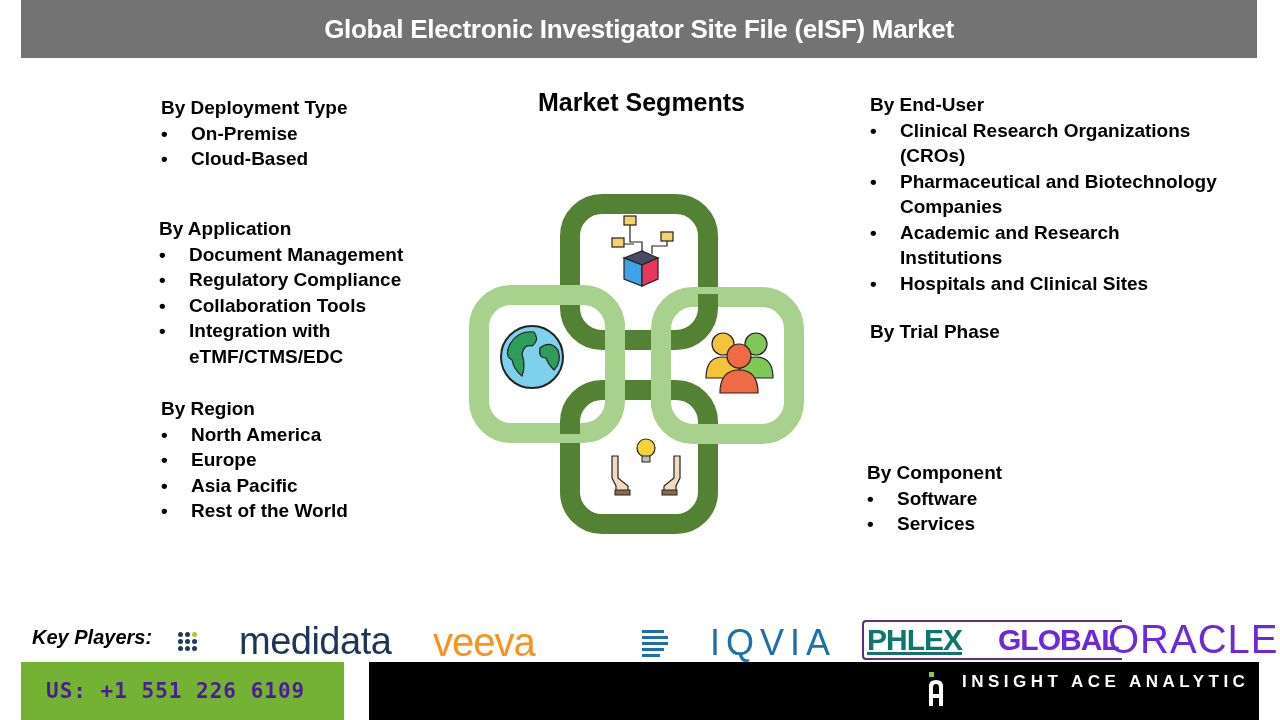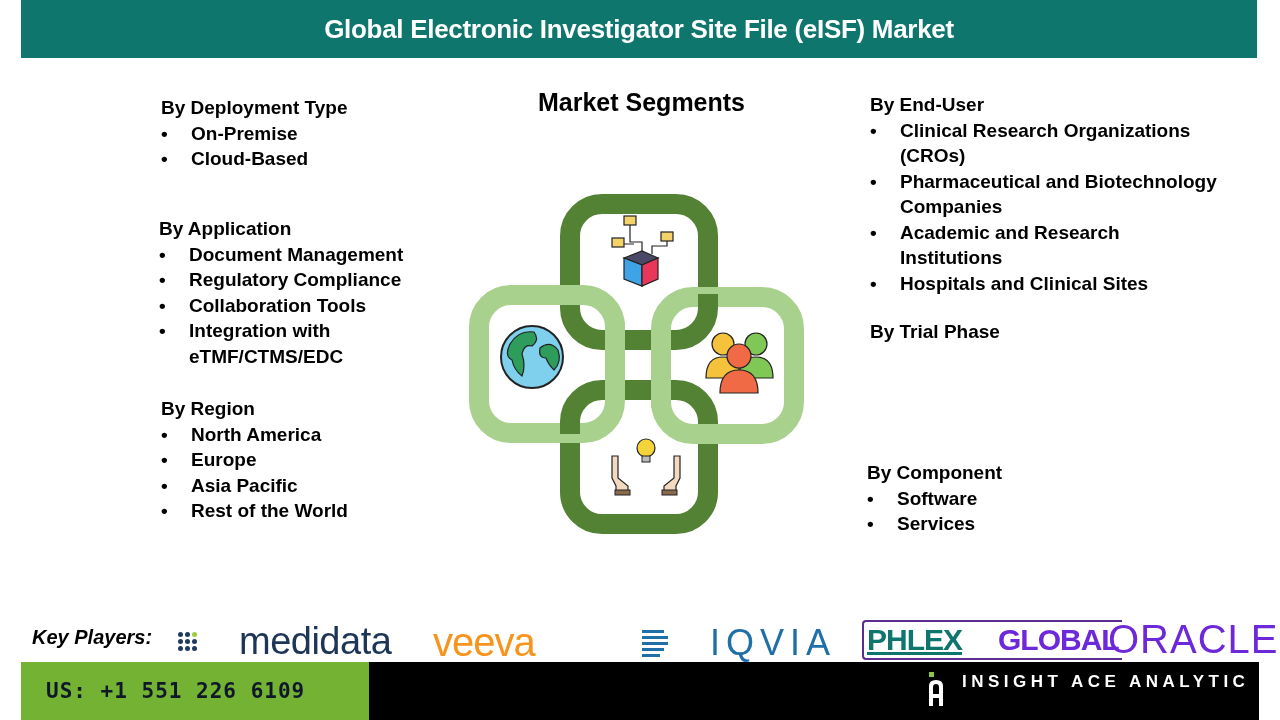--- a/index.html
+++ b/index.html
@@ -1,21 +1,21 @@
 <!DOCTYPE html>
 <html><head>
 <meta charset="utf-8">
 <style>
   * { box-sizing: border-box; margin: 0; padding: 0; }
   html, body { width: 1280px; height: 720px; background: #ffffff; overflow: hidden; }
   body { position: relative; font-family: "Liberation Sans", sans-serif; color: #000; }
 
   .title-bar {
     position: absolute; left: 21px; top: 0; width: 1236px; height: 58px;
-    background: #0f766e; color: #fff; display: flex; align-items: center; justify-content: center;
+    background: #737373; color: #fff; display: flex; align-items: center; justify-content: center;
     font-weight: bold; font-size: 26px; letter-spacing: -0.3px;
   }
 
   .seg-heading {
     position: absolute; left: 538px; top: 88px; font-size: 25px; font-weight: bold;
   }
 
   .group { position: absolute; font-size: 19px; font-weight: bold; line-height: 25.5px; }
   .group .g-title { font-weight: bold; }
   .group ul { list-style: none; }
@@ -47,23 +47,23 @@
   .logo-iqvia .txt { font-size: 36px; color: #1f6fa8; font-weight: normal; letter-spacing: 6px; }
 
   .logo-phlex { left: 862px; top: 620px; border: 2px solid #5b2d90; border-right: none; border-radius: 4px 0 0 4px; padding: 0 3px; font-size: 30px; letter-spacing: -1px; height: 40px; display:flex; align-items:center; }
   .logo-phlex .p1 { color: #0f766e; text-decoration: underline; }
   .logo-phlex .p2 { color: #6d28d9; }
 
   .logo-oracle { left: 1108px; top: 617px; font-size: 40px; color: #6d28d9; font-weight: normal; letter-spacing: 1px; }
 
   .footer-black { position: absolute; left: 369px; top: 662px; width: 890px; height: 58px; background: #000; }
   .footer-green {
-    position: absolute; left: 21px; top: 662px; width: 348px; height: 58px; background: #74b234;
+    position: absolute; left: 21px; top: 662px; width: 323px; height: 58px; background: #74b234;
     display: flex; align-items: center; padding-left: 25px;
-    font-family: "DejaVu Sans Mono", monospace; font-size: 21px; font-weight: bold; color: #0f172a; letter-spacing: 1px;
+    font-family: "DejaVu Sans Mono", monospace; font-size: 21px; font-weight: bold; color: #4c1d95; letter-spacing: 1px;
   }
   .brand { position: absolute; left: 928px; top: 672px; display: flex; align-items: flex-start; color: #fff; }
   .brand .mark { position: relative; width: 16px; height: 34px; margin-right: 18px; }
   .brand .mark .dot { position: absolute; left: 1px; top: 0; width: 5px; height: 5px; background: #8dc63f; }
   .brand .txt { font-size: 17px; letter-spacing: 4.5px; font-weight: bold; }
 </style>
 </head>
 <body>
 
 <div class="title-bar">

